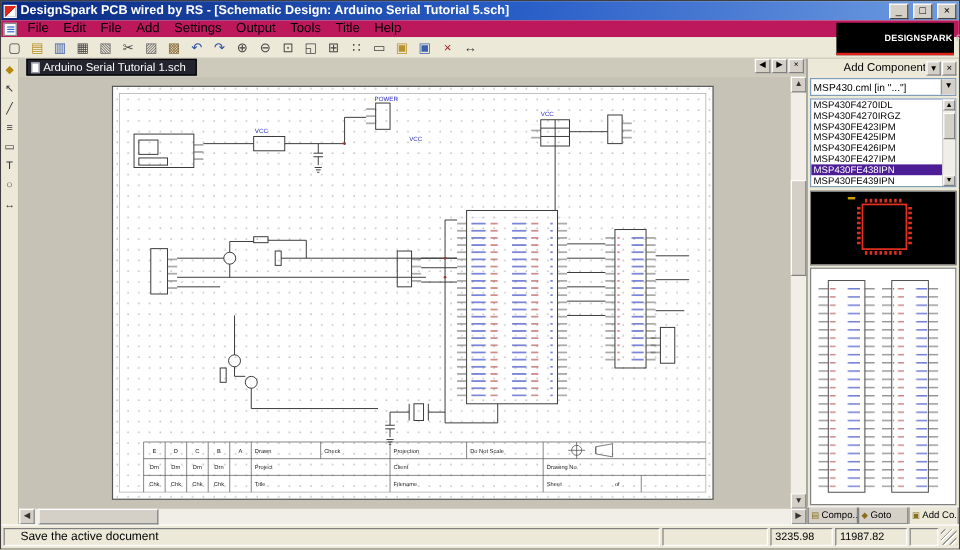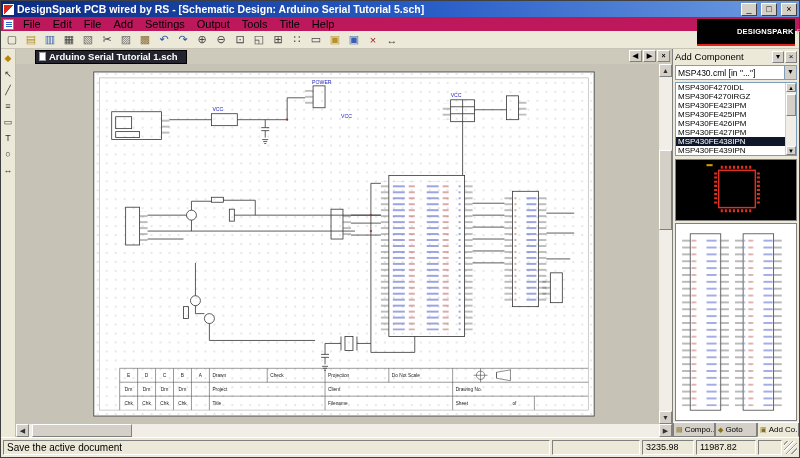--- a/index.html
+++ b/index.html
@@ -29,21 +29,21 @@
   .brand-sub { color: #bbb; font-size: 7.5px; font-weight: normal; }
   .rs-badge { margin-left: auto; width: 16px; height: 14px; background: #e2231a; color: #fff; font-size: 9px; font-weight: bold; font-style: italic; display: flex; align-items: center; justify-content: center; }
 
   
   .main { flex: 1; display: flex; min-height: 0; }
 
   .left-strip { width: 15px; background: #ece9d8; border-right: 1px solid #c0bcae; display: flex; flex-direction: column; align-items: center; padding-top: 3px; gap: 4px; flex: 0 0 auto; }
   .ls-btn { width: 13px; height: 12px; font-size: 9px; line-height: 12px; text-align: center; }
 
   .canvas-col { flex: 1; display: flex; flex-direction: column; min-width: 0; }
-  .tabbar { height: 15px; background: #cdc9bb; display: flex; align-items: center; padding-left: 19px; flex: 0 0 auto; font-weight: bold; }
+  .tabbar { height: 15px; background: #cdc9bb; display: flex; align-items: flex-start; padding-left: 6px; flex: 0 0 auto; }
   .doc-tab { height: 14px; background: #23242e; color: #fff; font-size: 9.5px; display: flex; align-items: center; gap: 3px; padding: 0 8px 0 3px; border: 1px solid #000; }
   .doc-icon { width: 7px; height: 9px; background: #fff; border: 1px solid #99a; }
   .tab-nav { margin-left: auto; display: flex; gap: 1px; padding: 0 2px 1px 0; }
   .tab-nav-btn { width: 13px; height: 12px; background: #d4d0c8; border: 1px solid; border-color: #fff #808080 #808080 #fff; font-size: 7px; line-height: 10px; text-align: center; }
 
   .viewport { flex: 1; display: flex; min-height: 0; background: #c6c3b6; }
   .viewport svg { display: block; flex: 1; }
   svg text { font-family: "Liberation Sans", sans-serif; }
 
   
@@ -51,47 +51,47 @@
   .hscroll { height: 13px; background: #f0eee7; display: flex; flex: 0 0 auto; }
   .sb-btn { width: 13px; height: 13px; background: #d4d0c8; border: 1px solid; border-color: #fff #808080 #808080 #fff; font-size: 7px; line-height: 11px; text-align: center; color: #333; flex: 0 0 auto; }
   .sb-track-v { flex: 1; position: relative; }
   .sb-thumb-v { position: absolute; left: 0; top: 22%; width: 13px; height: 80px; background: #d4d0c8; border: 1px solid; border-color: #fff #808080 #808080 #fff; }
   .sb-track-h { flex: 1; position: relative; }
   .sb-thumb-h { position: absolute; top: 0; left: 3px; height: 13px; width: 100px; background: #d4d0c8; border: 1px solid; border-color: #fff #808080 #808080 #fff; }
 
   
   .panel { width: 127px; background: #ece9d8; border-left: 1px solid #808080; display: flex; flex-direction: column; flex: 0 0 auto; }
   .panel-header { height: 15px; display: flex; align-items: center; font-size: 9.5px; padding: 0 2px; flex: 0 0 auto; }
-  .panel-title { flex: 1; white-space: nowrap; overflow: hidden; }
+  .panel-title { flex: 1; white-space: nowrap; overflow: hidden; margin-left: 28px; }
   .ph-btn { width: 12px; height: 12px; background: #d4d0c8; border: 1px solid; border-color: #fff #808080 #808080 #fff; font-size: 8px; line-height: 10px; text-align: center; margin-left: 1px; }
 
   .combo { height: 15px; margin: 1px 2px; background: #fff; border: 1px solid #7f9db9; display: flex; align-items: center; font-size: 8.5px; padding-left: 2px; overflow: hidden; flex: 0 0 auto; }
   .combo-value { flex: 1; white-space: nowrap; overflow: hidden; text-overflow: ellipsis; }
   .combo-arrow { width: 12px; height: 13px; background: #d4d0c8; border-left: 1px solid #7f9db9; font-size: 7px; line-height: 12px; text-align: center; flex: 0 0 auto; }
 
   .list-wrap { margin: 1px 2px; border: 1px solid #7f9db9; background: #fff; display: flex; height: 74px; flex: 0 0 auto; }
   .comp-list { flex: 1; overflow: hidden; }
   .comp-item { height: 9px; line-height: 9px; font-size: 8px; padding-left: 2px; white-space: nowrap; overflow: hidden; }
-  .comp-item.selected { background: #0f172a; color: #fff; }
+  .comp-item.selected { background: #4c1d95; color: #fff; }
   .mini-scroll { width: 11px; background: #f0eee7; display: flex; flex-direction: column; border-left: 1px solid #d0d0d0; }
   .ms-btn { height: 9px; background: #d4d0c8; border: 1px solid; border-color: #fff #808080 #808080 #fff; font-size: 6px; line-height: 8px; text-align: center; }
   .ms-thumb { height: 22px; margin-top: 2px; background: #d4d0c8; border: 1px solid; border-color: #fff #808080 #808080 #fff; }
 
   .preview-black { height: 62px; margin: 2px; background: #000; border: 1px solid #808080; flex: 0 0 auto; }
   .preview-white { flex: 1; margin: 0 2px 1px; background: #fff; border: 1px solid #808080; min-height: 0; }
   .preview-black svg, .preview-white svg { display: block; width: 100%; height: 100%; }
 
   .panel-tabs { height: 15px; display: flex; background: #d4d0c8; border-top: 1px solid #fff; flex: 0 0 auto; }
   .panel-tab { flex: 1; display: flex; align-items: center; gap: 2px; padding: 0 2px; font-size: 8px; border: 1px solid #808080; border-top: none; background: #d4d0c8; white-space: nowrap; overflow: hidden; }
   .panel-tab.active { background: #ece9d8; border-bottom-color: #ece9d8; }
   .pt-icon { font-size: 7px; color: #86701e; }
 
   
   .statusbar { height: 20px; background: #ece9d8; border-top: 1px solid #fff; display: flex; align-items: center; gap: 2px; padding: 2px 2px; font-size: 10px; flex: 0 0 auto; }
-  .status-msg { flex: 1; height: 15px; line-height: 13px; border: 1px solid; border-color: #808080 #fff #fff #808080; padding: 0 3px; white-space: nowrap; overflow: hidden; }
+  .status-msg { flex: 1; height: 15px; line-height: 13px; border: 1px solid; border-color: #808080 #fff #fff #808080; padding: 0 13px; white-space: nowrap; overflow: hidden; }
   .status-cells { display: flex; gap: 2px; align-items: center; }
   .status-cell { height: 15px; line-height: 13px; border: 1px solid; border-color: #808080 #fff #fff #808080; font-size: 9px; padding: 0 3px; overflow: hidden; }
   .status-cells .status-cell:nth-child(1) { width: 88px; }
   .status-cells .status-cell:nth-child(2) { width: 52px; }
   .status-cells .status-cell:nth-child(3) { width: 60px; }
   .status-cells .status-cell:nth-child(4) { width: 24px; }
   .grip { width: 13px; height: 13px; background: repeating-linear-gradient(135deg, transparent 0 2px, #9a9a9a 2px 3px, #ffffff 3px 4px); }
 </style>
 </head>
 <body>

